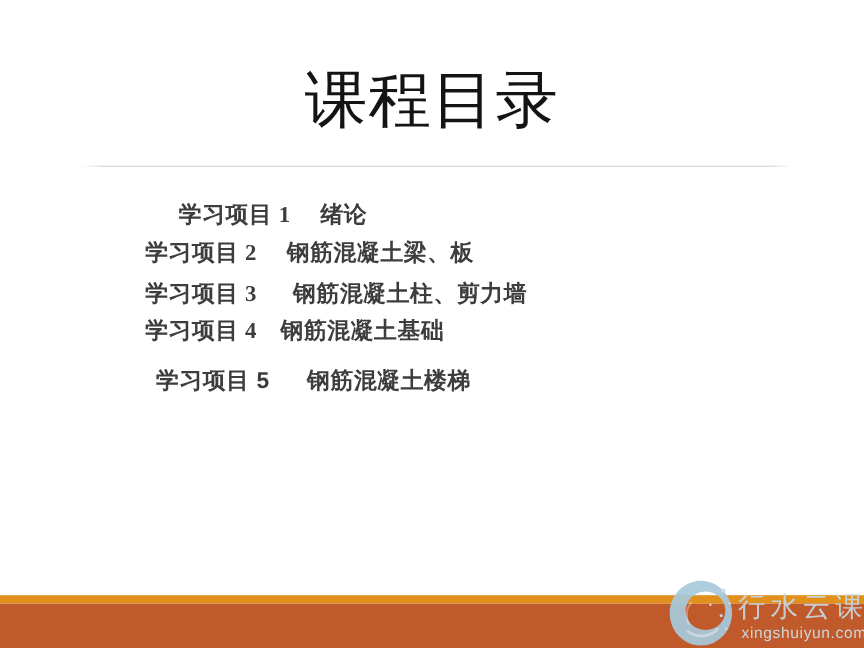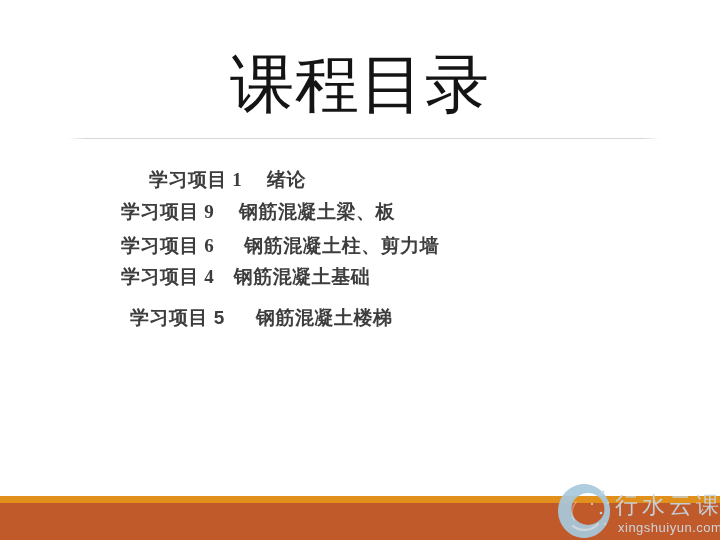--- a/index.html
+++ b/index.html
@@ -6,21 +6,21 @@
   html, body { width: 720px; height: 540px; overflow: hidden; background: #ffffff; }
   .slide {
     position: relative; width: 720px; height: 540px;
     background: #ffffff; overflow: hidden;
     font-family: "Liberation Sans", sans-serif;
   }
   .title {
     position: absolute; top: 54px; left: 0; width: 720px;
     text-align: center;
     font-family: "Liberation Serif", "DejaVu Serif", serif;
-    font-weight: 400; font-size: 64px; line-height: 62px;
+    font-weight: 400; font-size: 52px; line-height: 62px;
     color: #141414; letter-spacing: 1px;
     white-space: pre;
   }
   .divider {
     position: absolute; top: 138px; left: 68px; width: 592px; height: 1px;
     background: linear-gradient(90deg, rgba(216,216,216,0) 0%, #d6d6d6 3%, #d6d6d6 97%, rgba(216,216,216,0) 100%);
   }
   .toc { position: absolute; top: 0; left: 0; width: 720px; height: 416px; }
   .item {
     position: absolute;
@@ -56,22 +56,22 @@
 <body>
 
 <div class="slide">
 
   <h1 class="title">课程目录</h1>
 
   <div class="divider"></div>
 
   <div class="toc">
     <div class="item serif" style="left:149px; top:169px;">学习项目 1　 绪论</div>
-    <div class="item serif" style="left:121px; top:201px;">学习项目 9　 钢筋混凝土梁、板</div>
-    <div class="item serif" style="left:121px; top:235px;">学习项目 6　  钢筋混凝土柱、剪力墙</div>
+    <div class="item serif" style="left:121px; top:201px;">学习项目 2　 钢筋混凝土梁、板</div>
+    <div class="item serif" style="left:121px; top:235px;">学习项目 3　  钢筋混凝土柱、剪力墙</div>
     <div class="item serif" style="left:121px; top:266px;">学习项目 4　钢筋混凝土基础</div>
     <div class="item sans" style="left:130px; top:307px;">学习项目 5　  钢筋混凝土楼梯</div>
   </div>
 
   <div class="accent-strip"></div>
   <div class="footer-band"></div>
 
   <div class="watermark">
     <svg class="wave-logo" width="56" height="58" viewBox="0 0 56 58" xmlns="http://www.w3.org/2000/svg">
 

